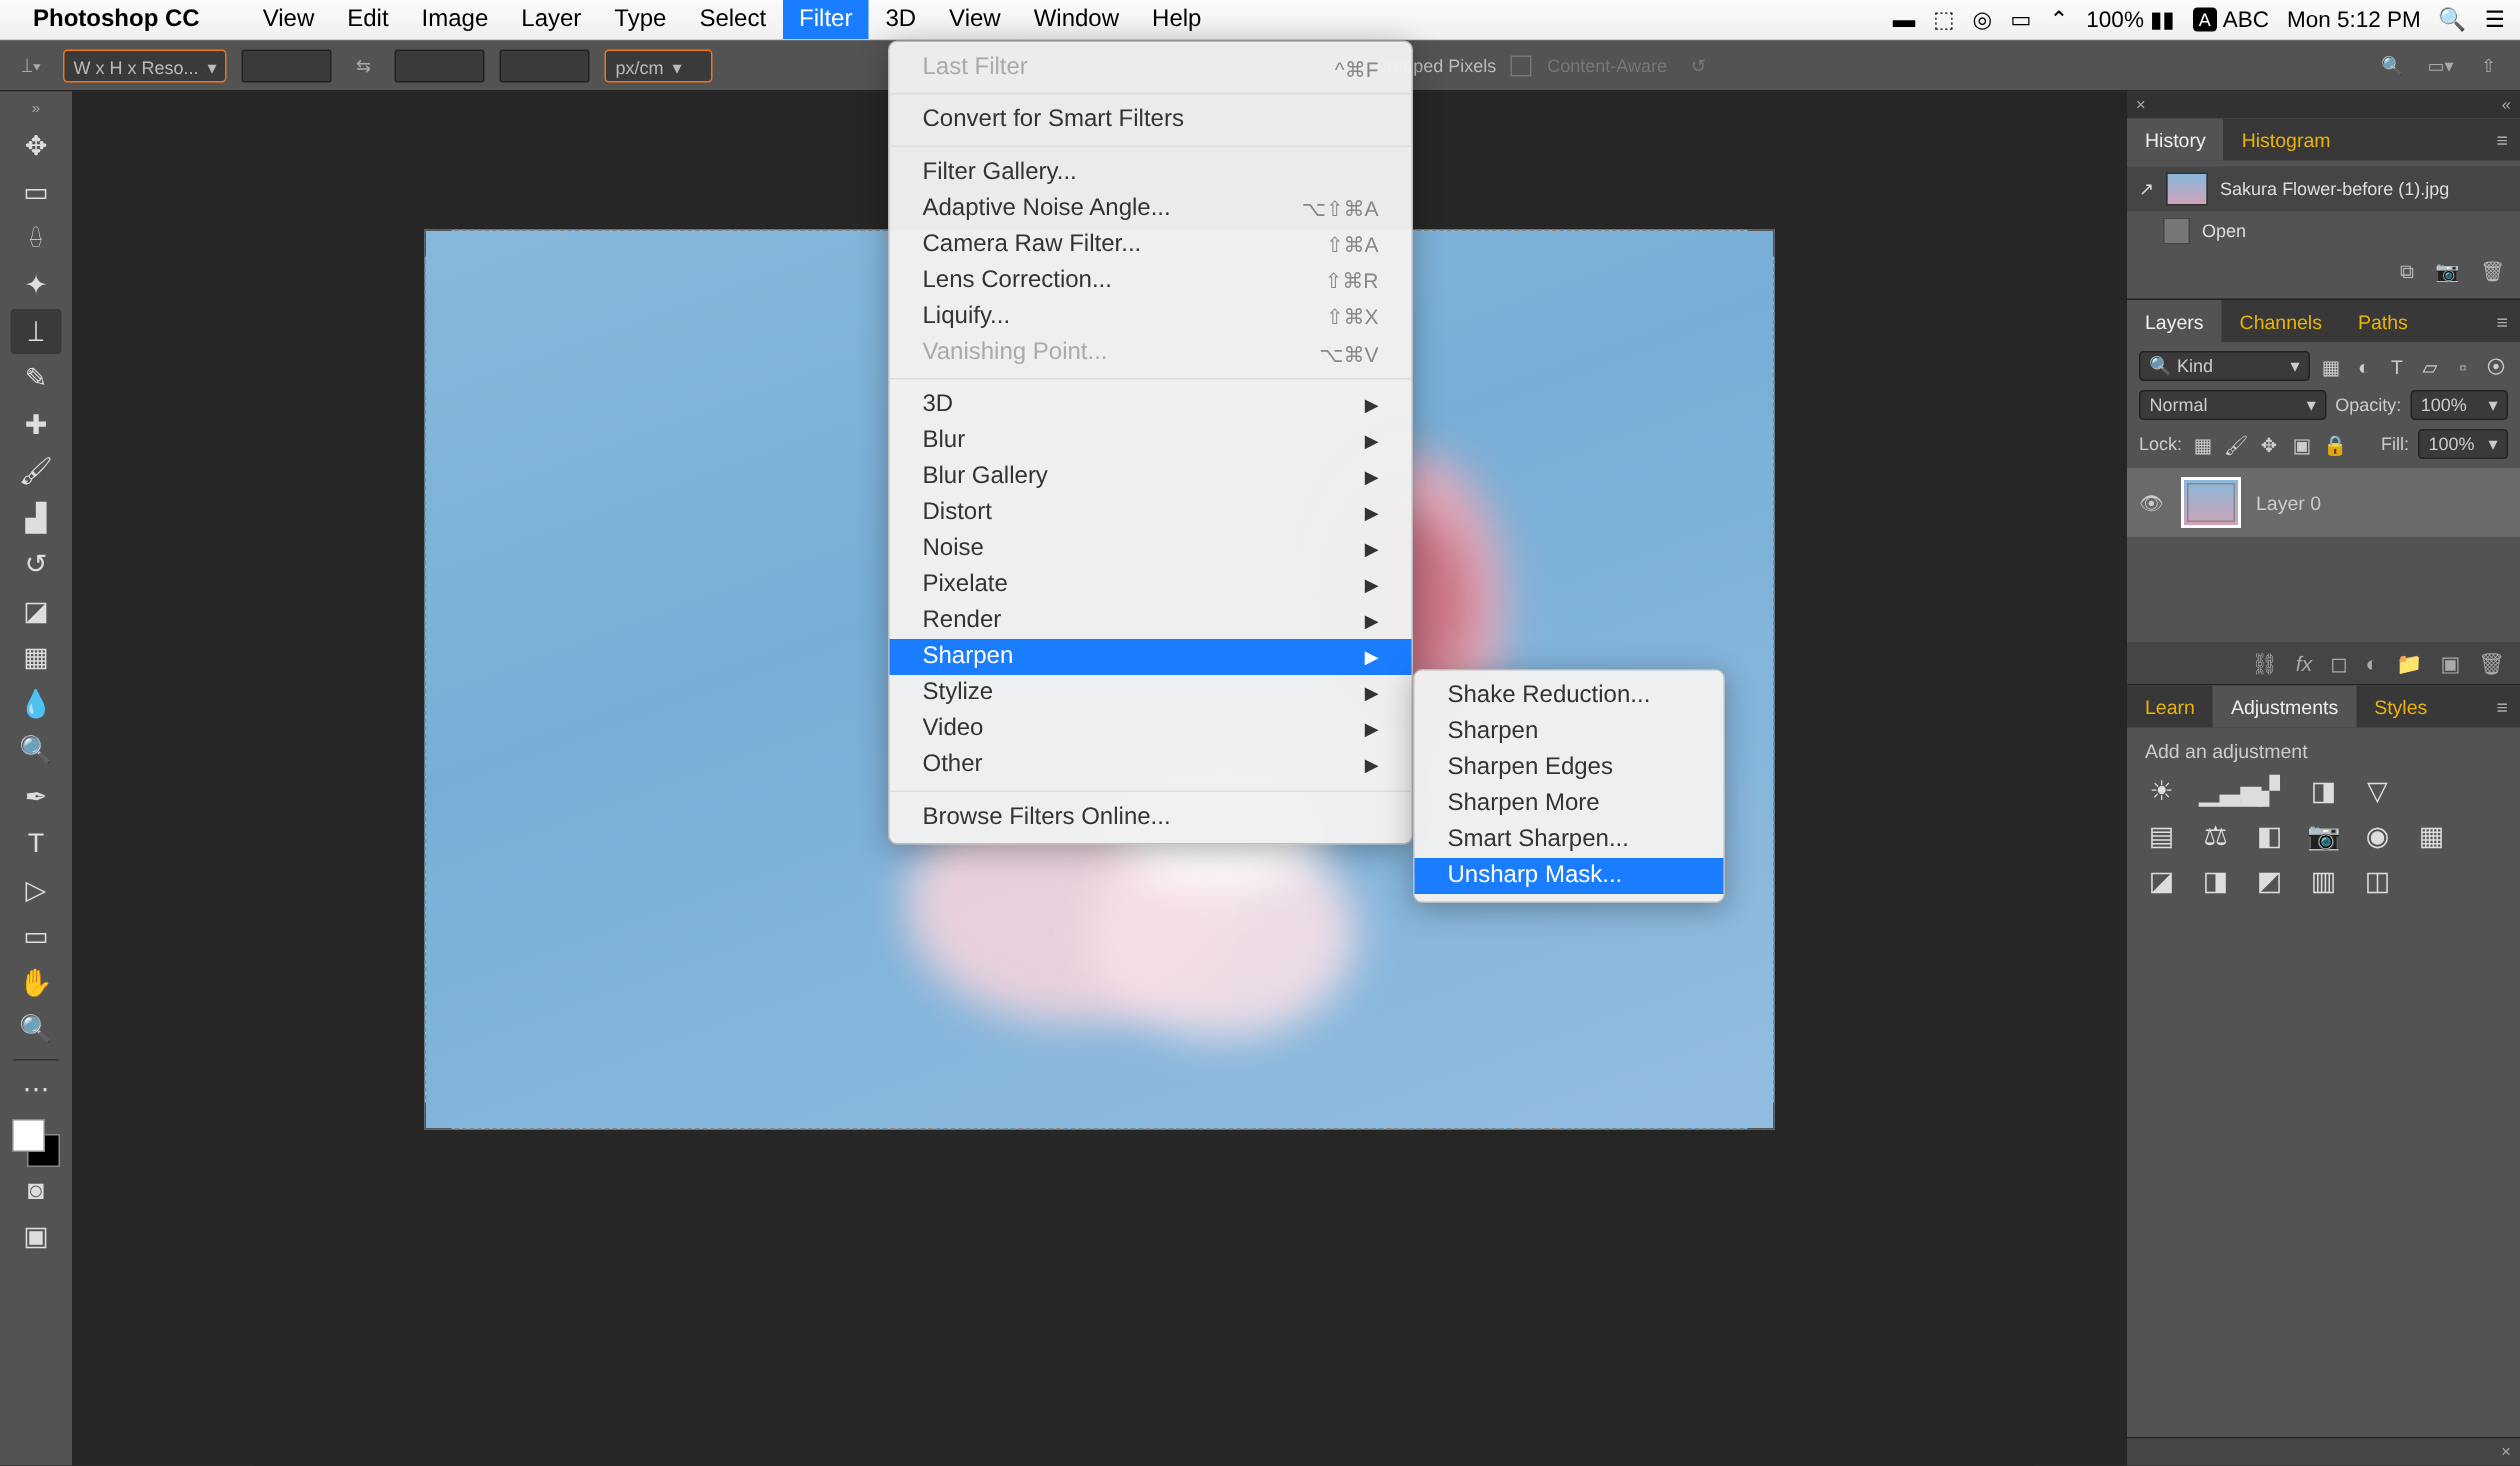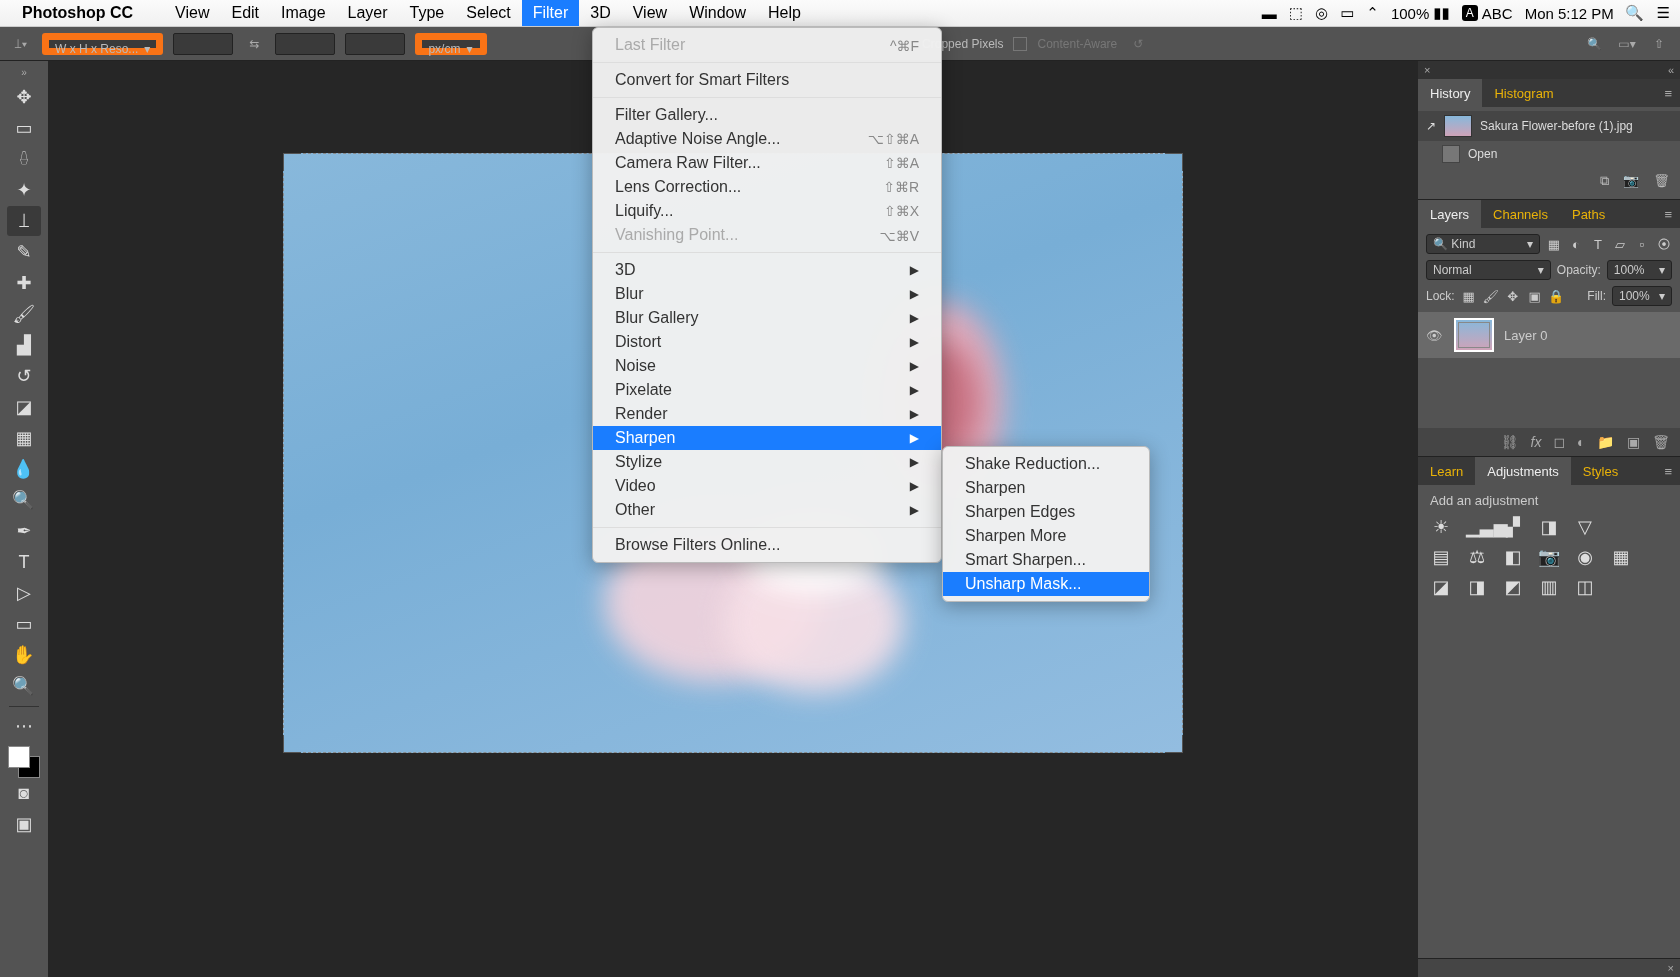--- a/index.html
+++ b/index.html
@@ -9,21 +9,21 @@
 .menubar { height: 27px; background: linear-gradient(#fbfbfb, #f0f0f0); display: flex; align-items: center; padding: 0 10px; color: #000; font-size: 16px; border-bottom: 1px solid #ccc; }
 .menubar .apple { font-size: 18px; margin-right: 12px; }
 .menubar .appname { font-weight: 700; margin-right: 31px; }
 .menubar .menu-item { padding: 0 11px; height: 100%; display: flex; align-items: center; cursor: default; }
 .menubar .menu-item.active { background: #1a7dff; color: #fff; }
 .menubar .right { margin-left: auto; display: flex; align-items: center; gap: 12px; font-size: 15px; }
 .menubar .right span { display: flex; align-items: center; gap: 4px; }
 
 
 .optionsbar { height: 34px; background: #535353; display: flex; align-items: center; padding: 0 10px; gap: 10px; color: #bbb; font-size: 12px; border-bottom: 1px solid #222; }
-.optionsbar .sel { background: #3a3a3a; border: 7px solid #f97316; border-radius: 3px; padding: 2px 6px; display: flex; align-items: flex-start; gap: 6px; height: 22px; }
+.optionsbar .sel { background: #3a3a3a; border: 1px solid #f97316; border-radius: 3px; padding: 2px 6px; display: flex; align-items: flex-end; gap: 6px; height: 22px; }
 .optionsbar .field { background: #3a3a3a; border: 1px solid #222; width: 60px; height: 22px; border-radius: 2px; }
 .optionsbar .icon-btn { width: 22px; height: 22px; display: flex; align-items: center; justify-content: center; color: #aaa; }
 .optionsbar .disabled { color: #777; }
 
 
 .tools { position: absolute; left: 0; top: 61px; width: 48px; background: #535353; height: calc(100% - 61px); display: flex; flex-direction: column; align-items: center; padding-top: 6px; }
 .tools .tool { width: 34px; height: 30px; display: flex; align-items: center; justify-content: center; margin-bottom: 1px; color: #ddd; font-size: 18px; border-radius: 3px; }
 .tools .tool.active { background: #3a3a3a; }
 .tools .divider { width: 30px; height: 1px; background: #333; margin: 4px 0; }
 .tools .colorswatch { position: relative; width: 32px; height: 32px; margin-top: 4px; }

